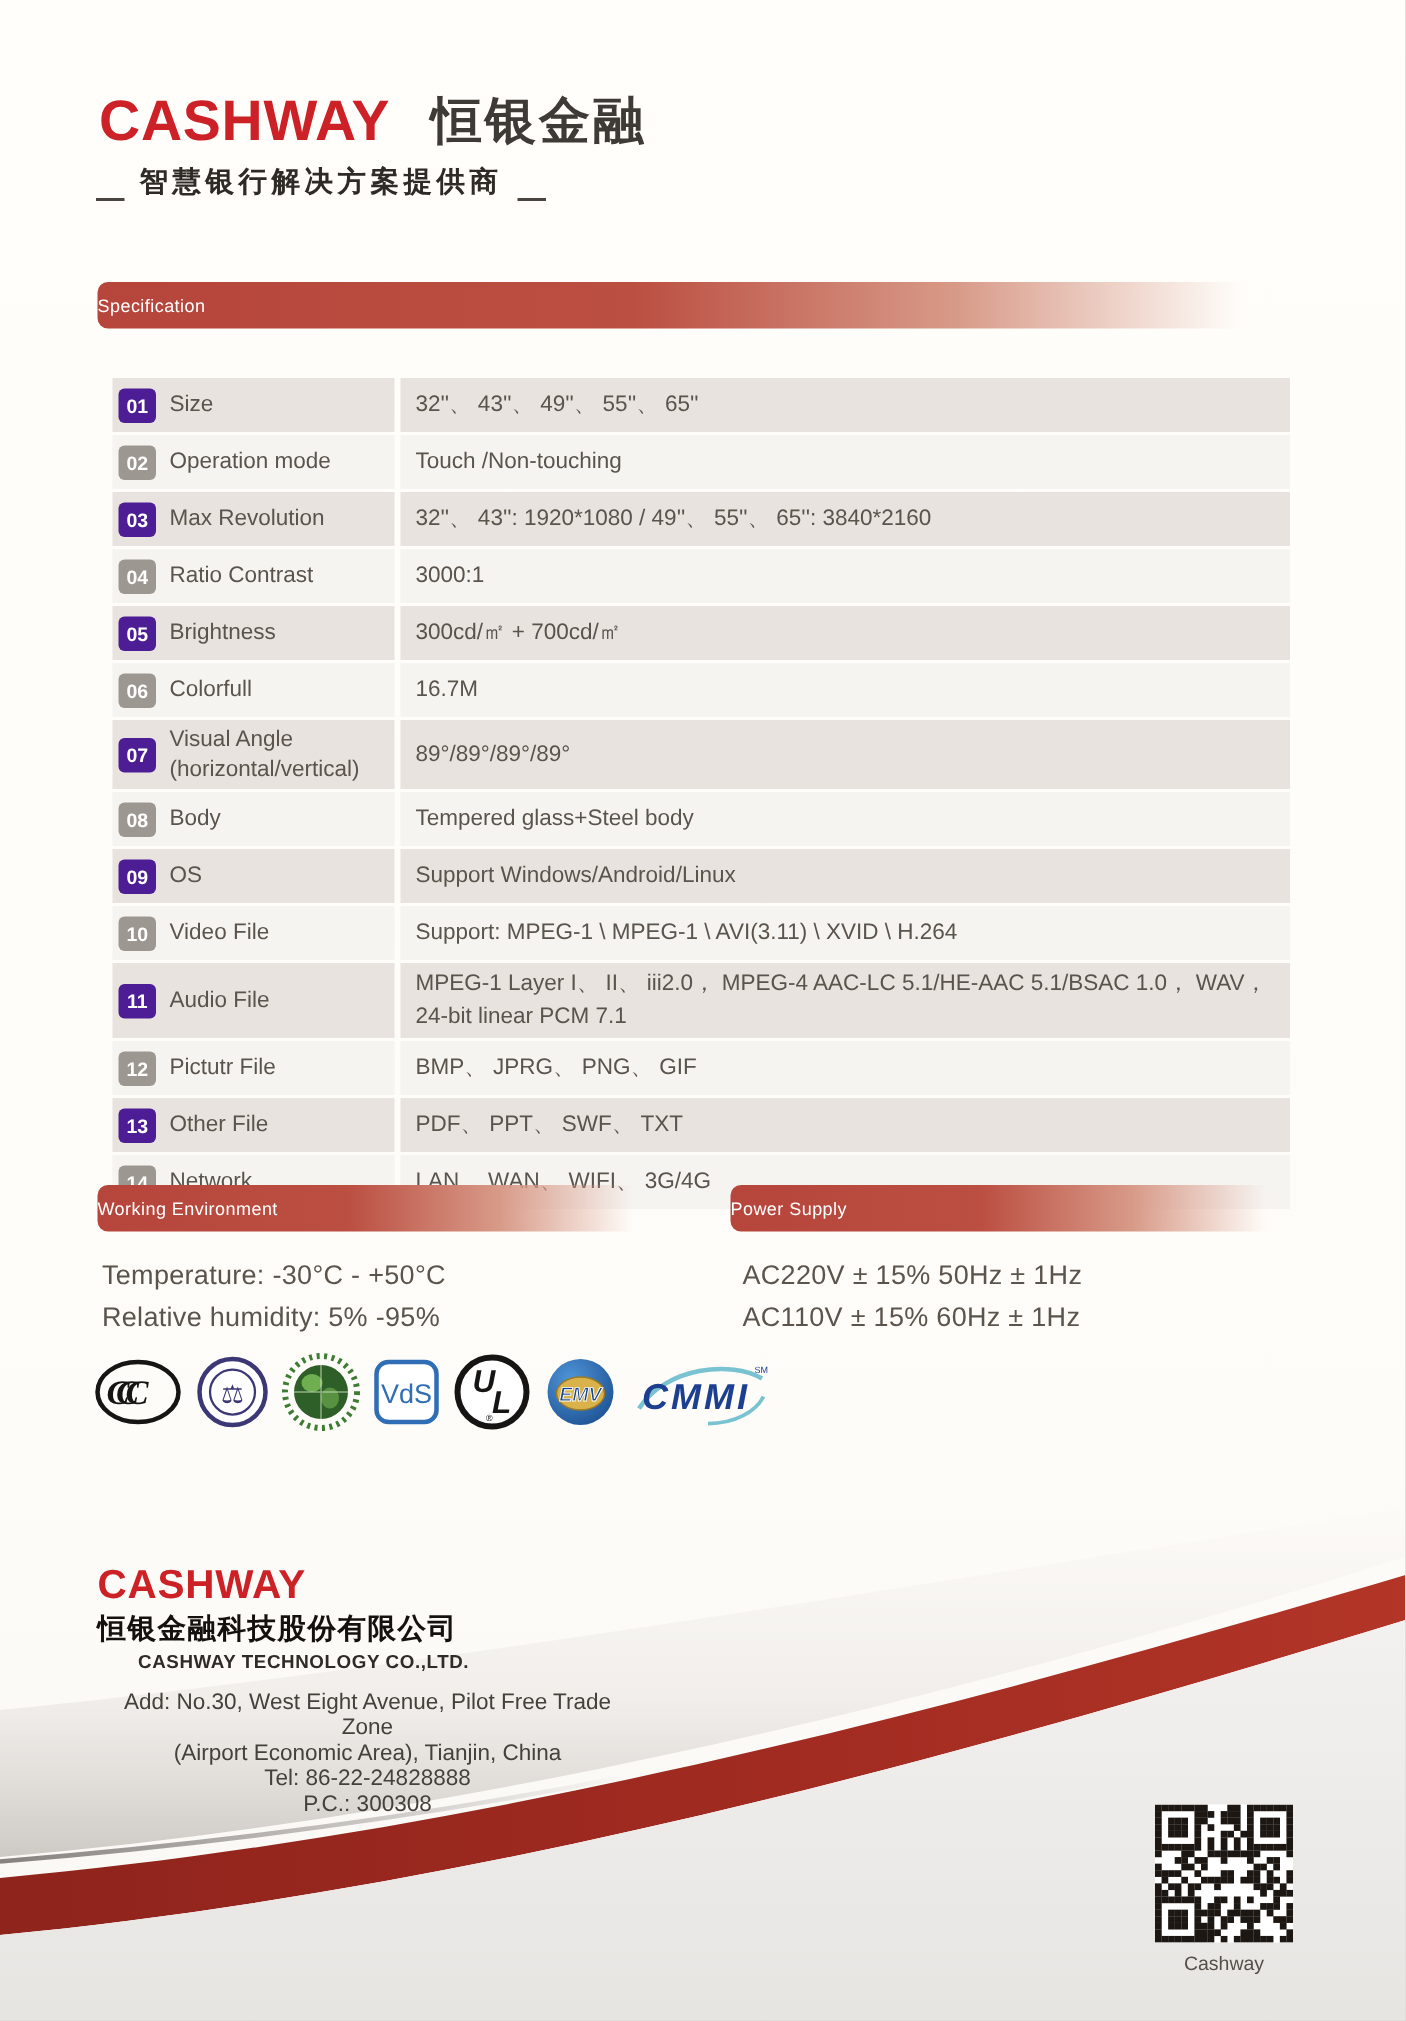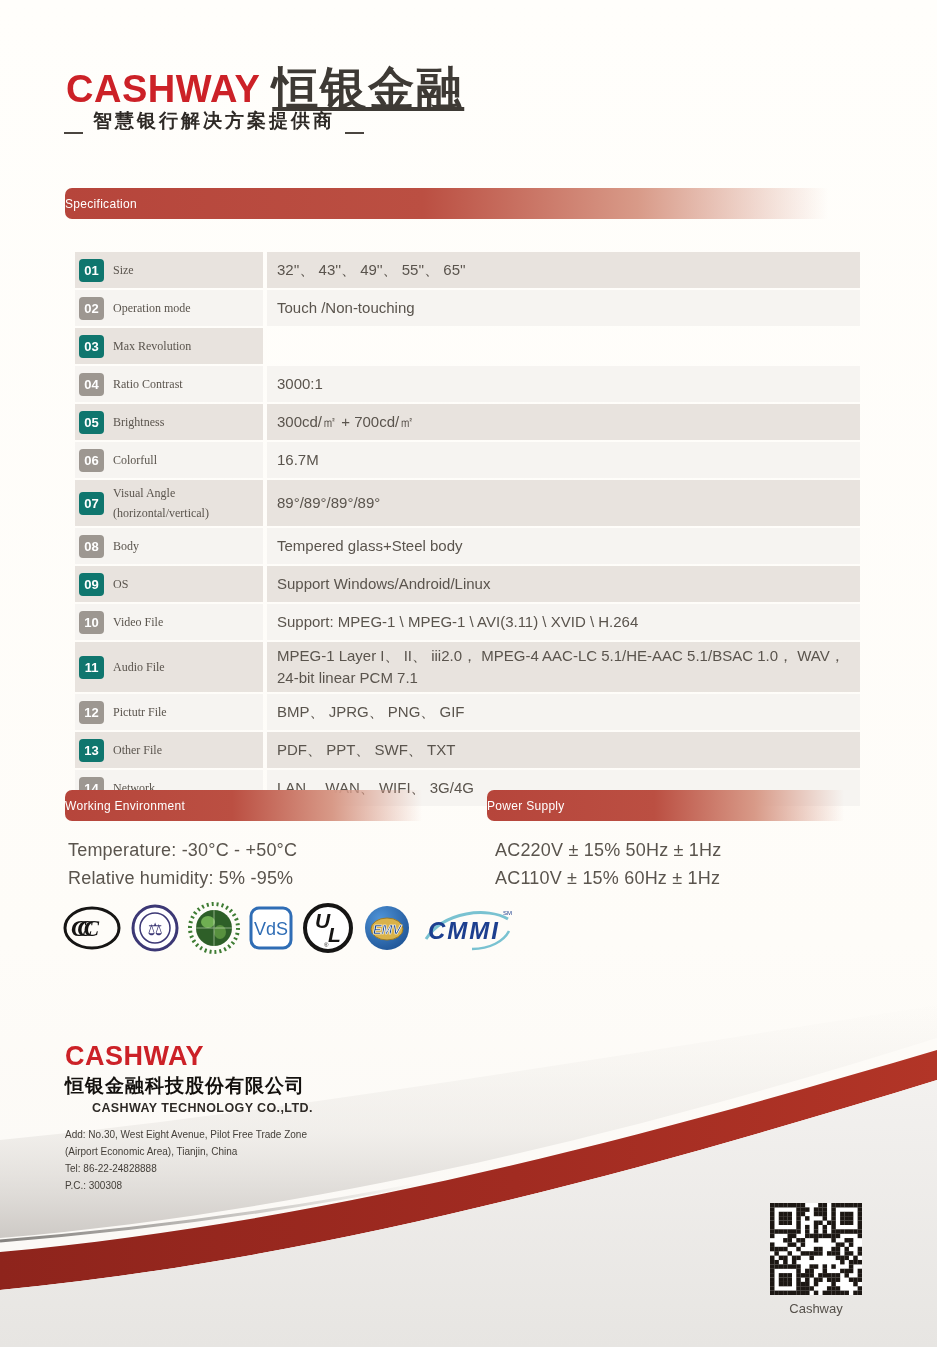--- a/index.html
+++ b/index.html
@@ -5,21 +5,21 @@
   html,body{margin:0;padding:0;}
   body{background:#d7d5d2;font-family:"Liberation Sans",sans-serif;}
   .page{position:relative;width:937px;height:1347px;margin:0 auto;overflow:hidden;
         background:linear-gradient(180deg,#fffefb 0%,#fefcf8 70%,#faf8f5 100%);}
   .content{position:absolute;left:0;top:0;width:100%;height:100%;z-index:2;}
   #swoosh{position:absolute;left:0;top:980px;z-index:1;}
 
   
   .logo-block{position:absolute;left:66px;top:58px;display:flex;align-items:center;}
   .logo-en{font-size:38px;font-weight:bold;color:#cc2127;letter-spacing:0.5px;line-height:44px;}
-  .logo-cn{font-size:46px;font-weight:bold;color:#3e3a35;margin-left:12px;letter-spacing:2px;text-decoration:underline;}
+  .logo-cn{font-size:34px;font-weight:bold;color:#3e3a35;margin-left:27px;letter-spacing:2px;}
   .tagline{position:absolute;left:64px;top:108px;width:300px;display:flex;align-items:flex-end;}
   .tagline .dash{flex:1;height:2px;background:#4a453f;}
   .tagline .txt{font-family:"Liberation Serif",serif;font-weight:bold;font-size:19px;color:#2e2a26;
                 margin:0 10px;letter-spacing:3px;white-space:nowrap;}
 
   
   .secbar{position:absolute;height:31px;border-radius:7px;display:flex;align-items:center;
           background:linear-gradient(90deg,#b6453b 0%,#bb4f42 45%,#d89a88 72%,rgba(255,253,250,0) 96%);}
   .secbar .t{color:#ffffff;font-size:12px;letter-spacing:0.3px;}
   #spec-bar{left:65px;top:188px;width:795px;}
@@ -28,39 +28,39 @@
 
   
   .spec-table{position:absolute;left:75px;top:252px;width:785px;}
   .srow{display:flex;margin-bottom:2px;align-items:stretch;}
   .srow .labelcell{width:188px;margin-right:4px;display:flex;align-items:center;min-height:30px;padding:3px 0;}
   .srow .valuecell{flex:1;display:flex;align-items:center;min-height:30px;padding:3px 0 3px 10px;}
   .srow.dark .labelcell,.srow.dark .valuecell{background:#e8e3de;}
   .srow.light .labelcell,.srow.light .valuecell{background:#f6f4f1;}
   .badge{width:25px;height:23px;border-radius:4px;margin:0 9px 0 4px;flex:none;
          display:flex;align-items:center;justify-content:center;color:#fff;font-size:13px;font-weight:bold;}
-  .badge.red{background:#0f766e;}
+  .badge.red{background:#4c1d95;}
   .badge.gray{background:#9d9791;}
-  .slabel{font-size:12px;color:#5a544d;line-height:20px;white-space:pre-line;font-family:Liberation Serif, serif;}
+  .slabel{font-size:15px;color:#5a544d;line-height:20px;white-space:pre-line;}
   .svalue{font-size:15px;color:#5a544d;line-height:22px;padding-right:10px;}
 
   
   .envtext{position:absolute;font-size:18px;color:#5a544d;line-height:28px;letter-spacing:0.2px;}
   #env-text{left:68px;top:836px;}
   #pow-text{left:495px;top:836px;}
 
   
   .certs{position:absolute;left:62px;top:902px;display:flex;align-items:center;gap:9px;}
 
   
   .footer{position:absolute;left:65px;top:1042px;width:360px;}
   .f-logo{font-size:27px;font-weight:bold;color:#cc2127;letter-spacing:0.5px;line-height:28px;}
   .f-cn{font-size:19px;font-weight:bold;color:#14110e;letter-spacing:1px;margin-top:3px;}
   .f-en{font-size:12.5px;color:#2f2b27;letter-spacing:0.4px;margin-top:2px;font-weight:bold;margin-left:27px;}
-  .f-addr{margin-top:11px;font-size:10px;color:#45403a;line-height:17px;}
+  .f-addr{margin-top:11px;font-size:15px;color:#45403a;line-height:17px;text-align:center;}
 
   
   .qr-wrap{position:absolute;left:770px;top:1203px;width:92px;text-align:center;}
   .qr-box{width:92px;height:92px;background:#fff;padding:0;}
   .qr-caption{font-size:13px;color:#55504a;margin-top:6px;}
 </style>
 </head>
 <body>
 
 <div class="page">
@@ -124,20 +124,23 @@
             <span class="slabel">Operation mode</span>
           </div>
           <div class="valuecell">
             <span class="svalue">Touch /Non-touching</span>
           </div>
         </div>
         <div class="srow dark">
           <div class="labelcell">
             <span class="badge red">03</span>
             <span class="slabel">Max Revolution</span>
+          </div>
+          <div class="valuecell">
+            <span class="svalue">32''、 43'':  1920*1080 / 49''、 55''、 65'':  3840*2160</span>
           </div>
         </div>
         <div class="srow light">
           <div class="labelcell">
             <span class="badge gray">04</span>
             <span class="slabel">Ratio Contrast</span>
           </div>
           <div class="valuecell">
             <span class="svalue">3000:1</span>
           </div>

